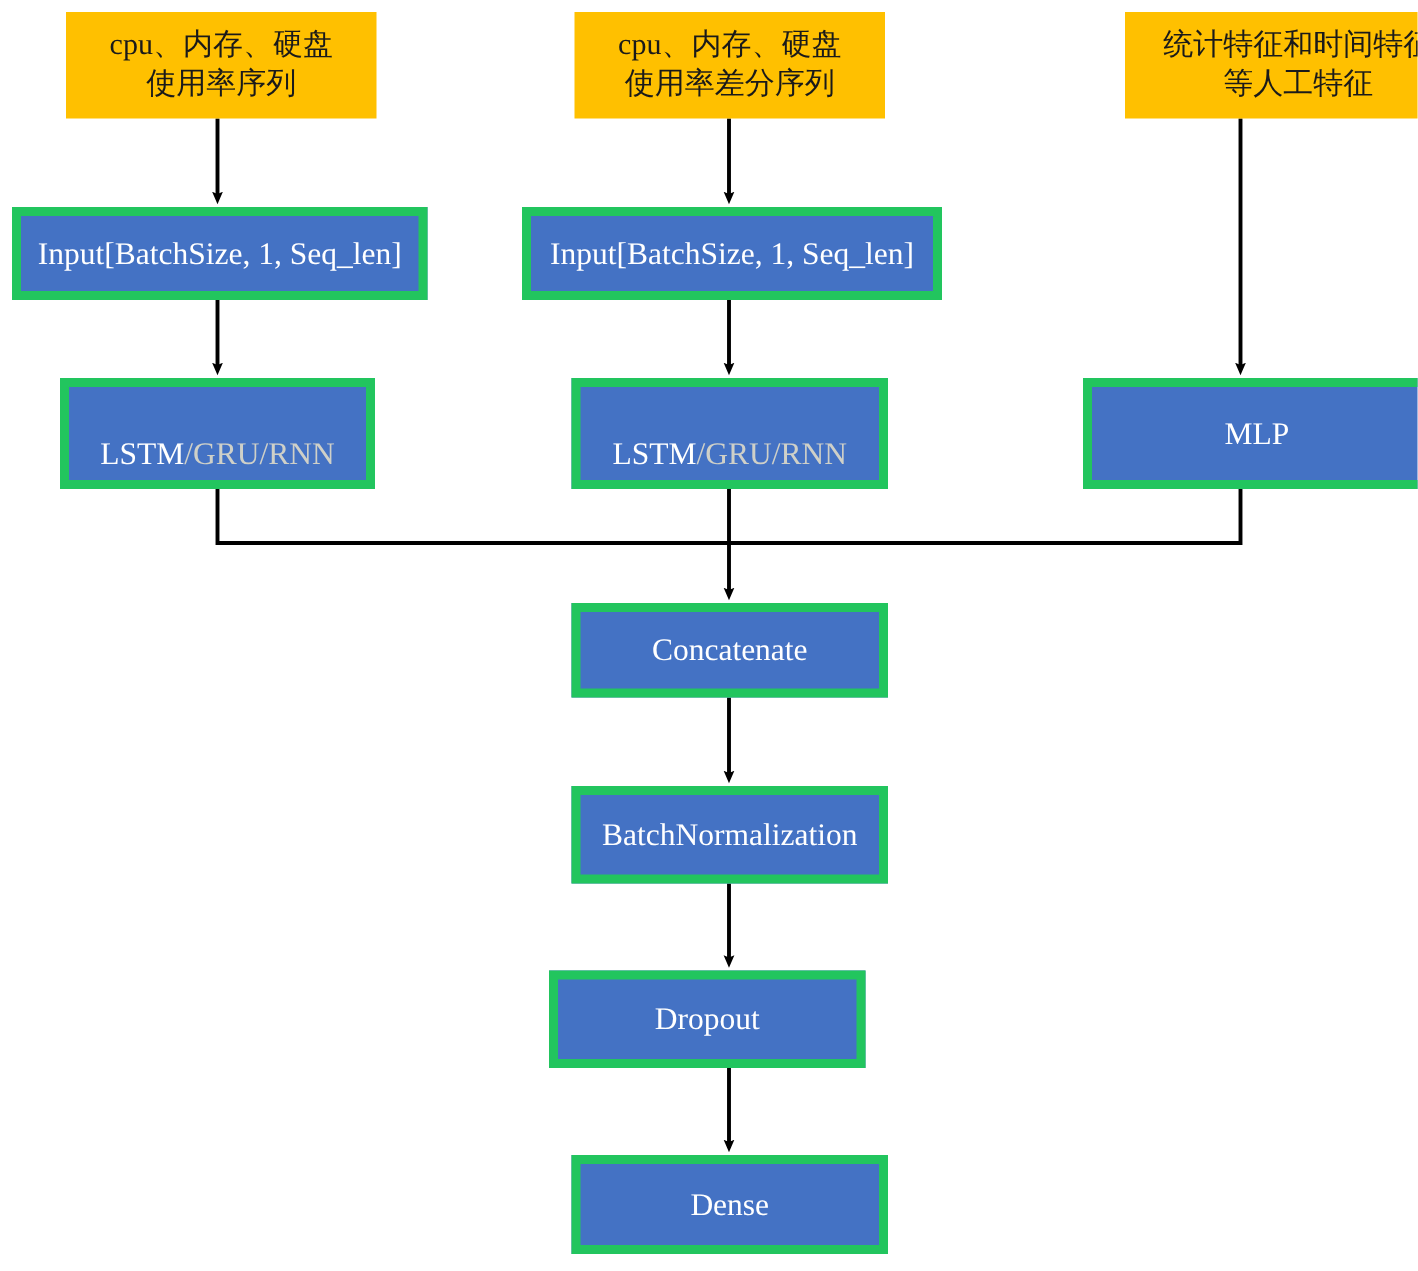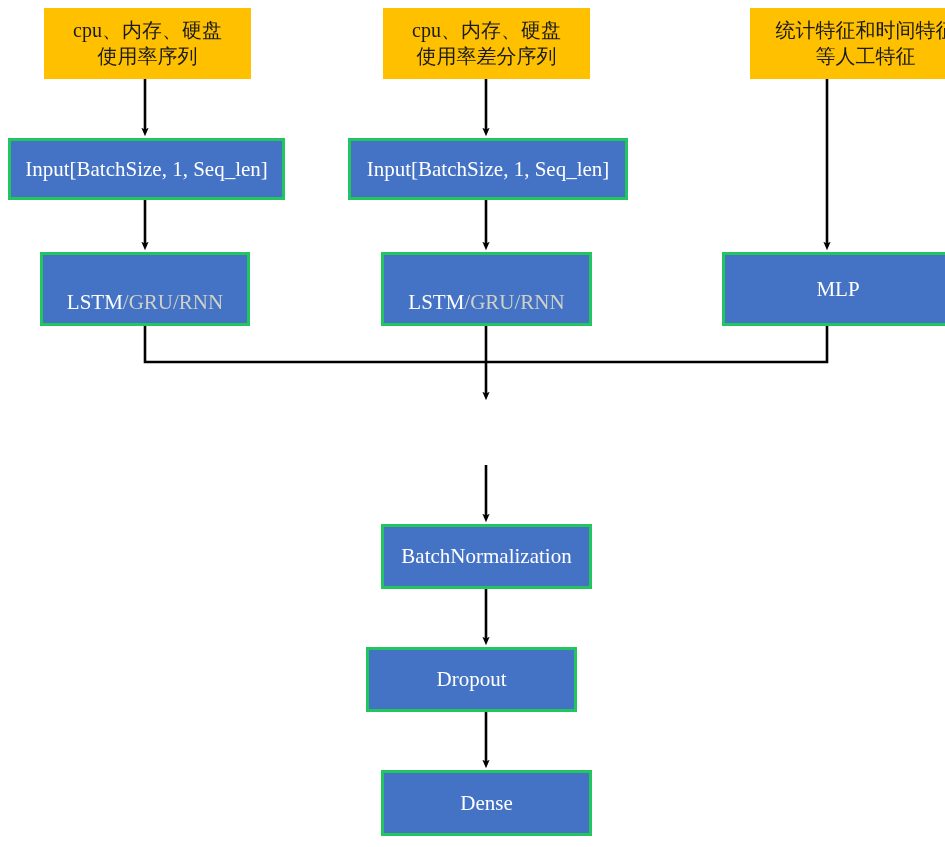--- a/index.html
+++ b/index.html
@@ -31,21 +31,21 @@
   .node-input {
     background: #ffc000;
     color: #1a1a1a;
     font-size: 20px;
     font-family: "Liberation Serif", "DejaVu Serif", serif;
   }
   .node-layer {
     background: #4472c4;
     color: #ffffff;
     font-size: 21px;
-    border: 3px solid #22c55e;
+    border: 6px solid #22c55e;
   }
   .node-layer .lbl-dim {
     color: #cfd0c8;
   }
   .node-label {
     display: block;
     width: 100%;
     white-space: pre-line;
   }
   svg.edges {
@@ -119,20 +119,23 @@
   <div class="node node-layer" style="left:381px; top:252px; width:211px; height:74px;">
     <span class="node-label">
       <span>LSTM</span><span class="lbl-dim">/GRU/RNN</span>
     </span>
   </div>
 
   <div class="node node-layer" style="left:722px; top:252px; width:232px; height:74px;">
     <span class="node-label">MLP</span>
   </div>
 
+  <div class="node node-layer" style="left:381px; top:402px; width:211px; height:63px;">
+    <span class="node-label">Concatenate</span>
+  </div>
 
   <div class="node node-layer" style="left:381px; top:524px; width:211px; height:65px;">
     <span class="node-label">BatchNormalization</span>
   </div>
 
   <div class="node node-layer" style="left:366px; top:647px; width:211px; height:65px;">
     <span class="node-label">Dropout</span>
   </div>
 
   <div class="node node-layer" style="left:381px; top:770px; width:211px; height:66px;">

